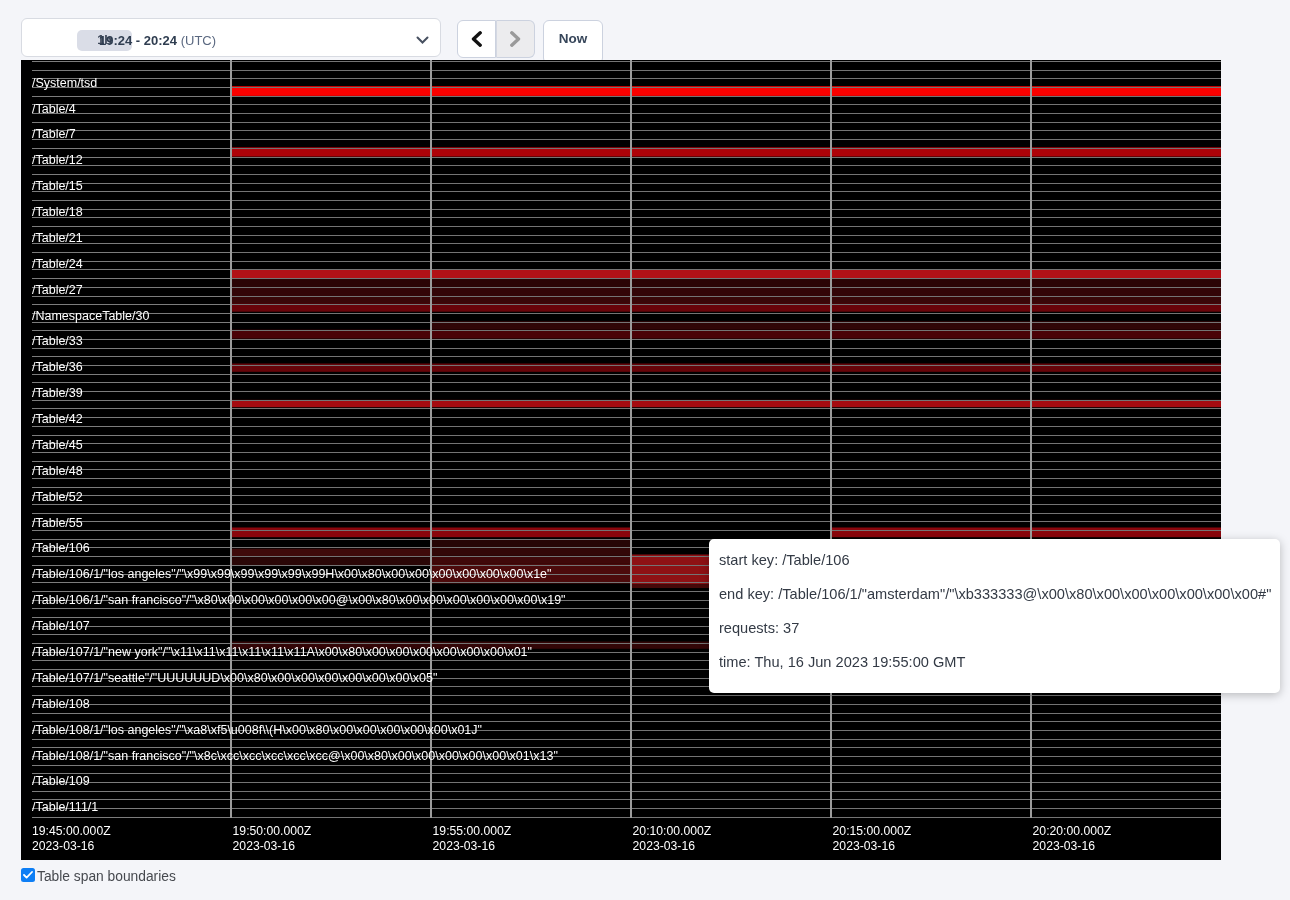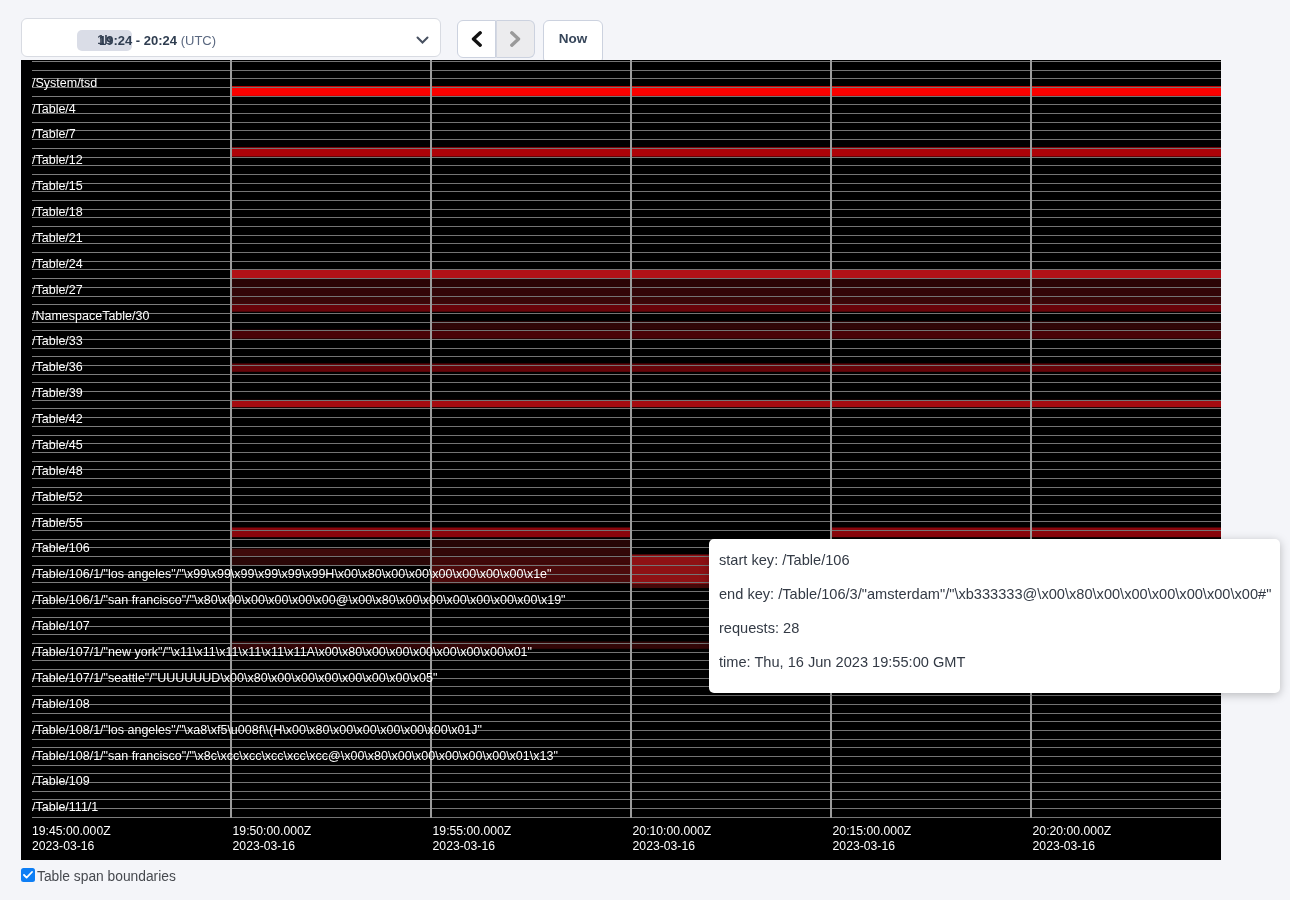--- a/index.html
+++ b/index.html
@@ -90,22 +90,22 @@
     <text x="611.6" y="775.2" font-size="12.2" fill="#fff">20:10:00.000Z</text>
     <text x="611.6" y="790.2" font-size="12.2" fill="#fff">2023-03-16</text>
     <text x="811.6" y="775.2" font-size="12.2" fill="#fff">20:15:00.000Z</text>
     <text x="811.6" y="790.2" font-size="12.2" fill="#fff">2023-03-16</text>
     <text x="1011.6" y="775.2" font-size="12.2" fill="#fff">20:20:00.000Z</text>
     <text x="1011.6" y="790.2" font-size="12.2" fill="#fff">2023-03-16</text>
   </svg>
 
 <div class="abs" style="left:709px;top:539px;width:571px;height:154px;background:#fff;border-radius:5px;box-shadow:0 2px 10px rgba(0,0,0,0.25);font-size:14.6px;color:#333a45;overflow:hidden;">
 <div class="abs" style="left:10px;top:13px;width:560px;white-space:nowrap;">start key: /Table/106</div>
-<div class="abs" style="left:10px;top:47px;width:560px;white-space:nowrap;">end key: /Table/106/3/"amsterdam"/"\xb333333@\x00\x80\x00\x00\x00\x00\x00\x00#"</div>
-<div class="abs" style="left:10px;top:81px;width:560px;white-space:nowrap;">requests: 28</div>
+<div class="abs" style="left:10px;top:47px;width:560px;white-space:nowrap;">end key: /Table/106/1/"amsterdam"/"\xb333333@\x00\x80\x00\x00\x00\x00\x00\x00#"</div>
+<div class="abs" style="left:10px;top:81px;width:560px;white-space:nowrap;">requests: 37</div>
 <div class="abs" style="left:10px;top:115px;width:560px;white-space:nowrap;">time: Thu, 16 Jun 2023 19:55:00 GMT</div>
 </div>
 
 <div class="abs" style="left:21px;top:868px;width:13.5px;height:13.5px;background:#0d7ef5;border-radius:2.5px;"></div>
 <svg class="abs" style="left:23px;top:871px" width="10" height="8" viewBox="0 0 10 8">
     <path d="M1 4l2.6 2.6L9 1" stroke="#fff" stroke-width="1.8" fill="none" stroke-linecap="round" stroke-linejoin="round"></path>
   </svg>
 <div class="abs" style="left:37px;top:869px;font-size:13.8px;color:#46494f;">Table span boundaries</div>
 
 </body></html>

